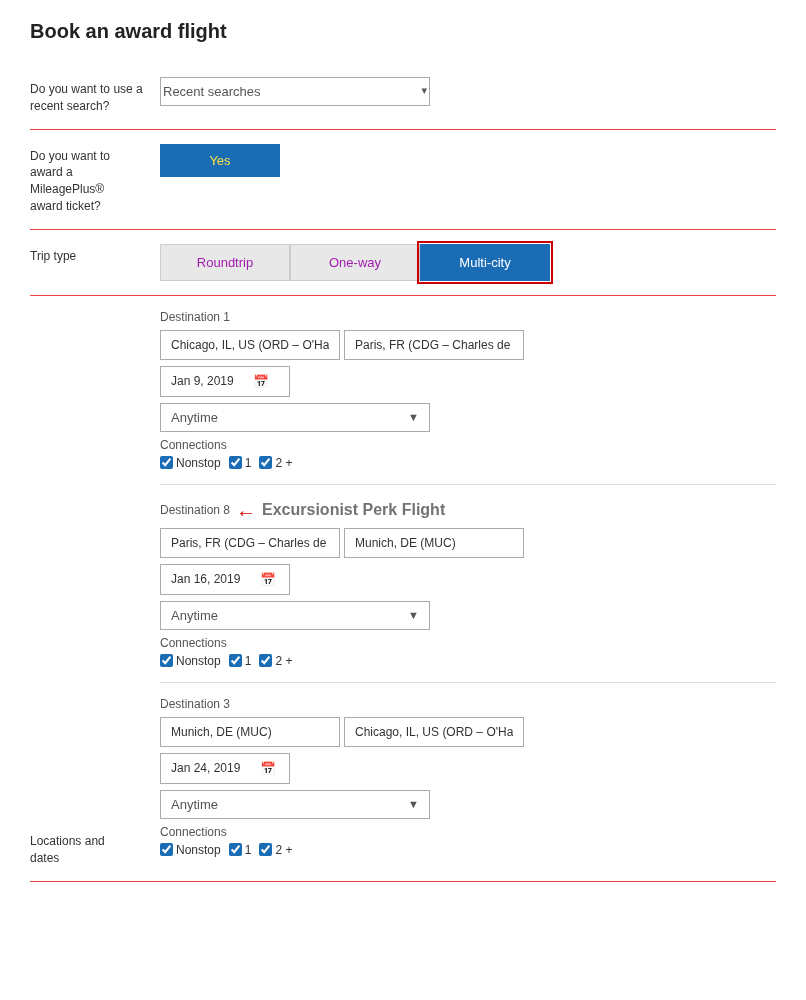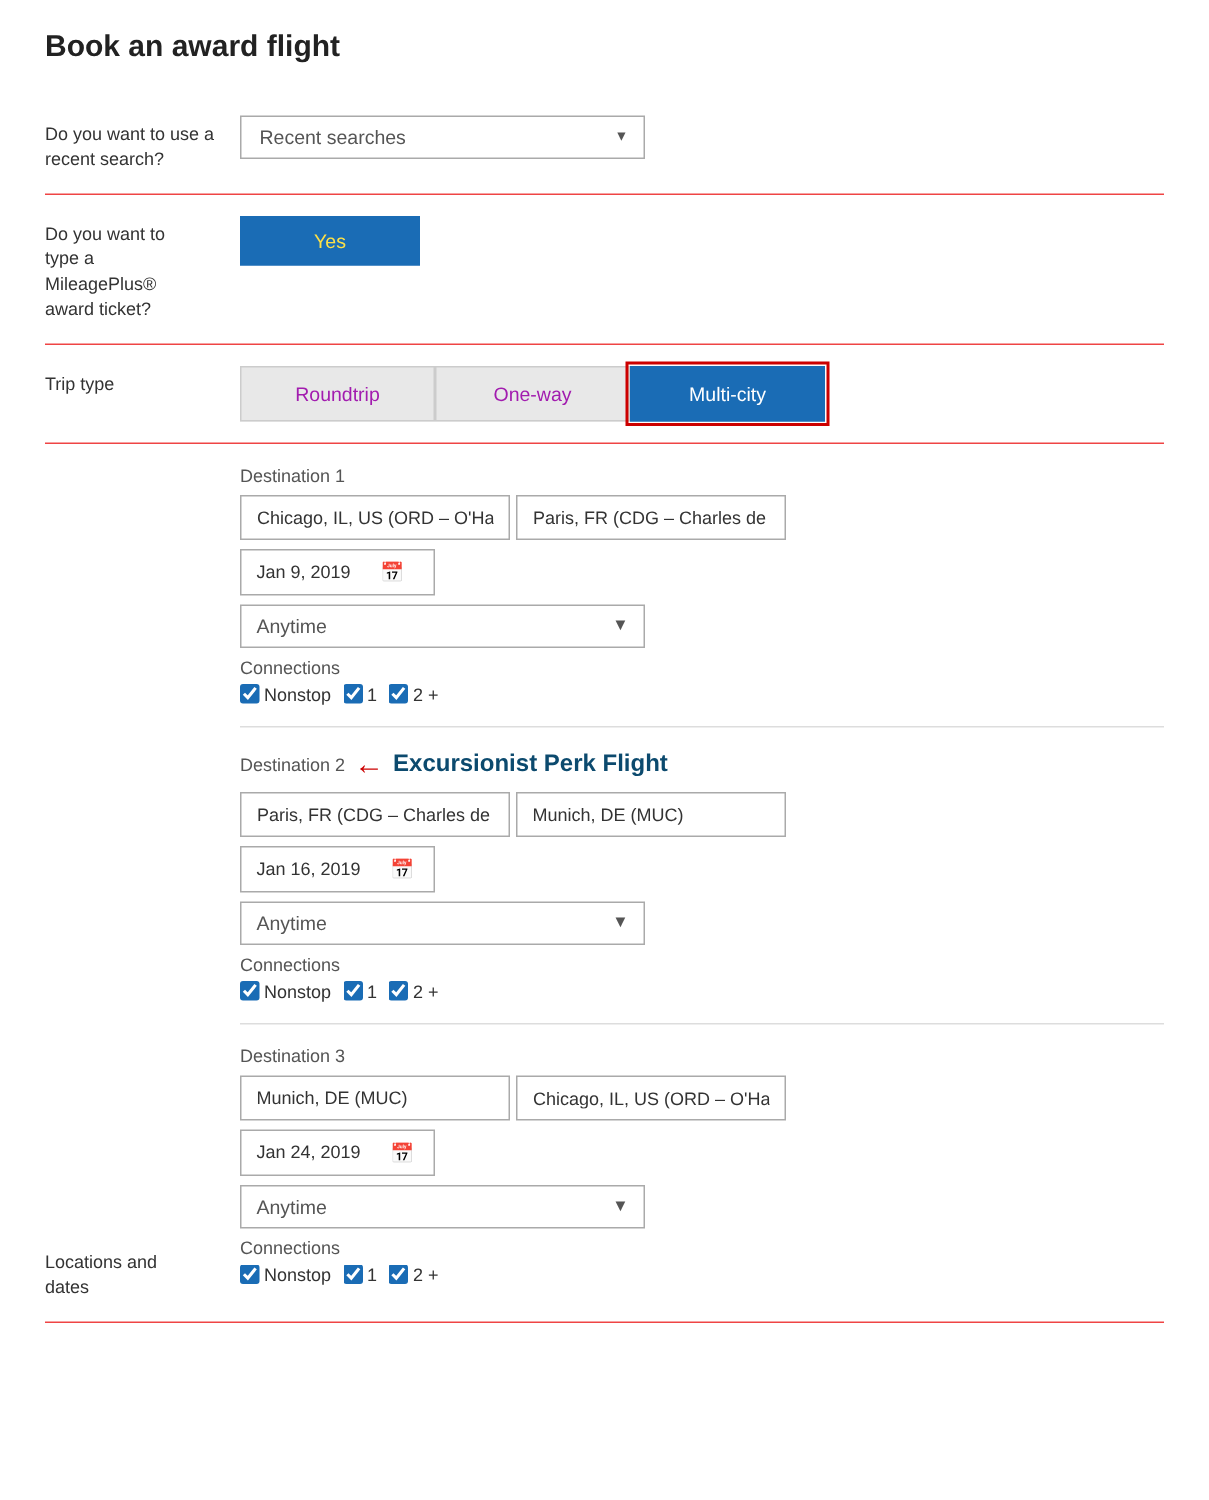--- a/index.html
+++ b/index.html
@@ -32,21 +32,21 @@
       line-height: 1.4;
     }
     .form-control {
       flex: 1;
     }
     .select-wrapper {
       display: inline-flex;
       align-items: flex-start;
       border: 1px solid #aaa;
       background: #fff;
-      padding: 6px 12px;
+      padding: 6px 2px;
       min-width: 270px;
       cursor: pointer;
       position: relative;
     }
     .select-wrapper span.select-text {
       flex: 1;
       font-size: 13px;
       color: #555;
     }
     .select-wrapper span.chevron {
@@ -109,21 +109,21 @@
       gap: 8px;
     }
     .destination-label .arrow-label {
       display: flex;
       align-items: center;
       gap: 6px;
     }
     .excursionist-label {
       font-size: 16px;
       font-weight: bold;
-      color: #0c4a6e;
+      color: #737373;
     }
     .arrow-icon {
       color: #cc0000;
       font-size: 20px;
       font-weight: bold;
     }
     .input-row {
       display: flex;
       gap: 4px;
       margin-bottom: 6px;
@@ -214,21 +214,21 @@
     <div class="select-wrapper">
       <span class="select-text">Recent searches</span>
       <span class="chevron">▾</span>
     </div>
   </div>
 </div>
 
 <div class="form-row">
   <div class="form-label">
     <span>Do you want to</span><br>
-    <span>type a</span><br>
+    <span>award a</span><br>
     <span>MileagePlus®</span><br>
     <span>award ticket?</span>
   </div>
   <div class="form-control">
     <div class="btn-group">
       <button class="btn-option active">Yes</button>
     </div>
   </div>
 </div>
 
@@ -283,21 +283,21 @@
             <span>2 +</span>
         </label>
       </div>
     </div>
 
     <hr class="dest-divider">
 
     <div class="destination-block">
       <div class="destination-label">
         <div class="arrow-label">
-          <span>Destination 2</span>
+          <span>Destination 8</span>
           <span class="arrow-icon">←</span>
           <span class="excursionist-label">Excursionist Perk Flight</span>
         </div>
       </div>
       <div class="input-row">
         <input class="text-input" type="text" style="max-width: 180px;" value="Paris, FR (CDG – Charles de Ga">
         <input class="text-input" type="text" style="max-width: 180px;" value="Munich, DE (MUC)">
       </div>
       <div class="date-row">
         <div class="date-input">

